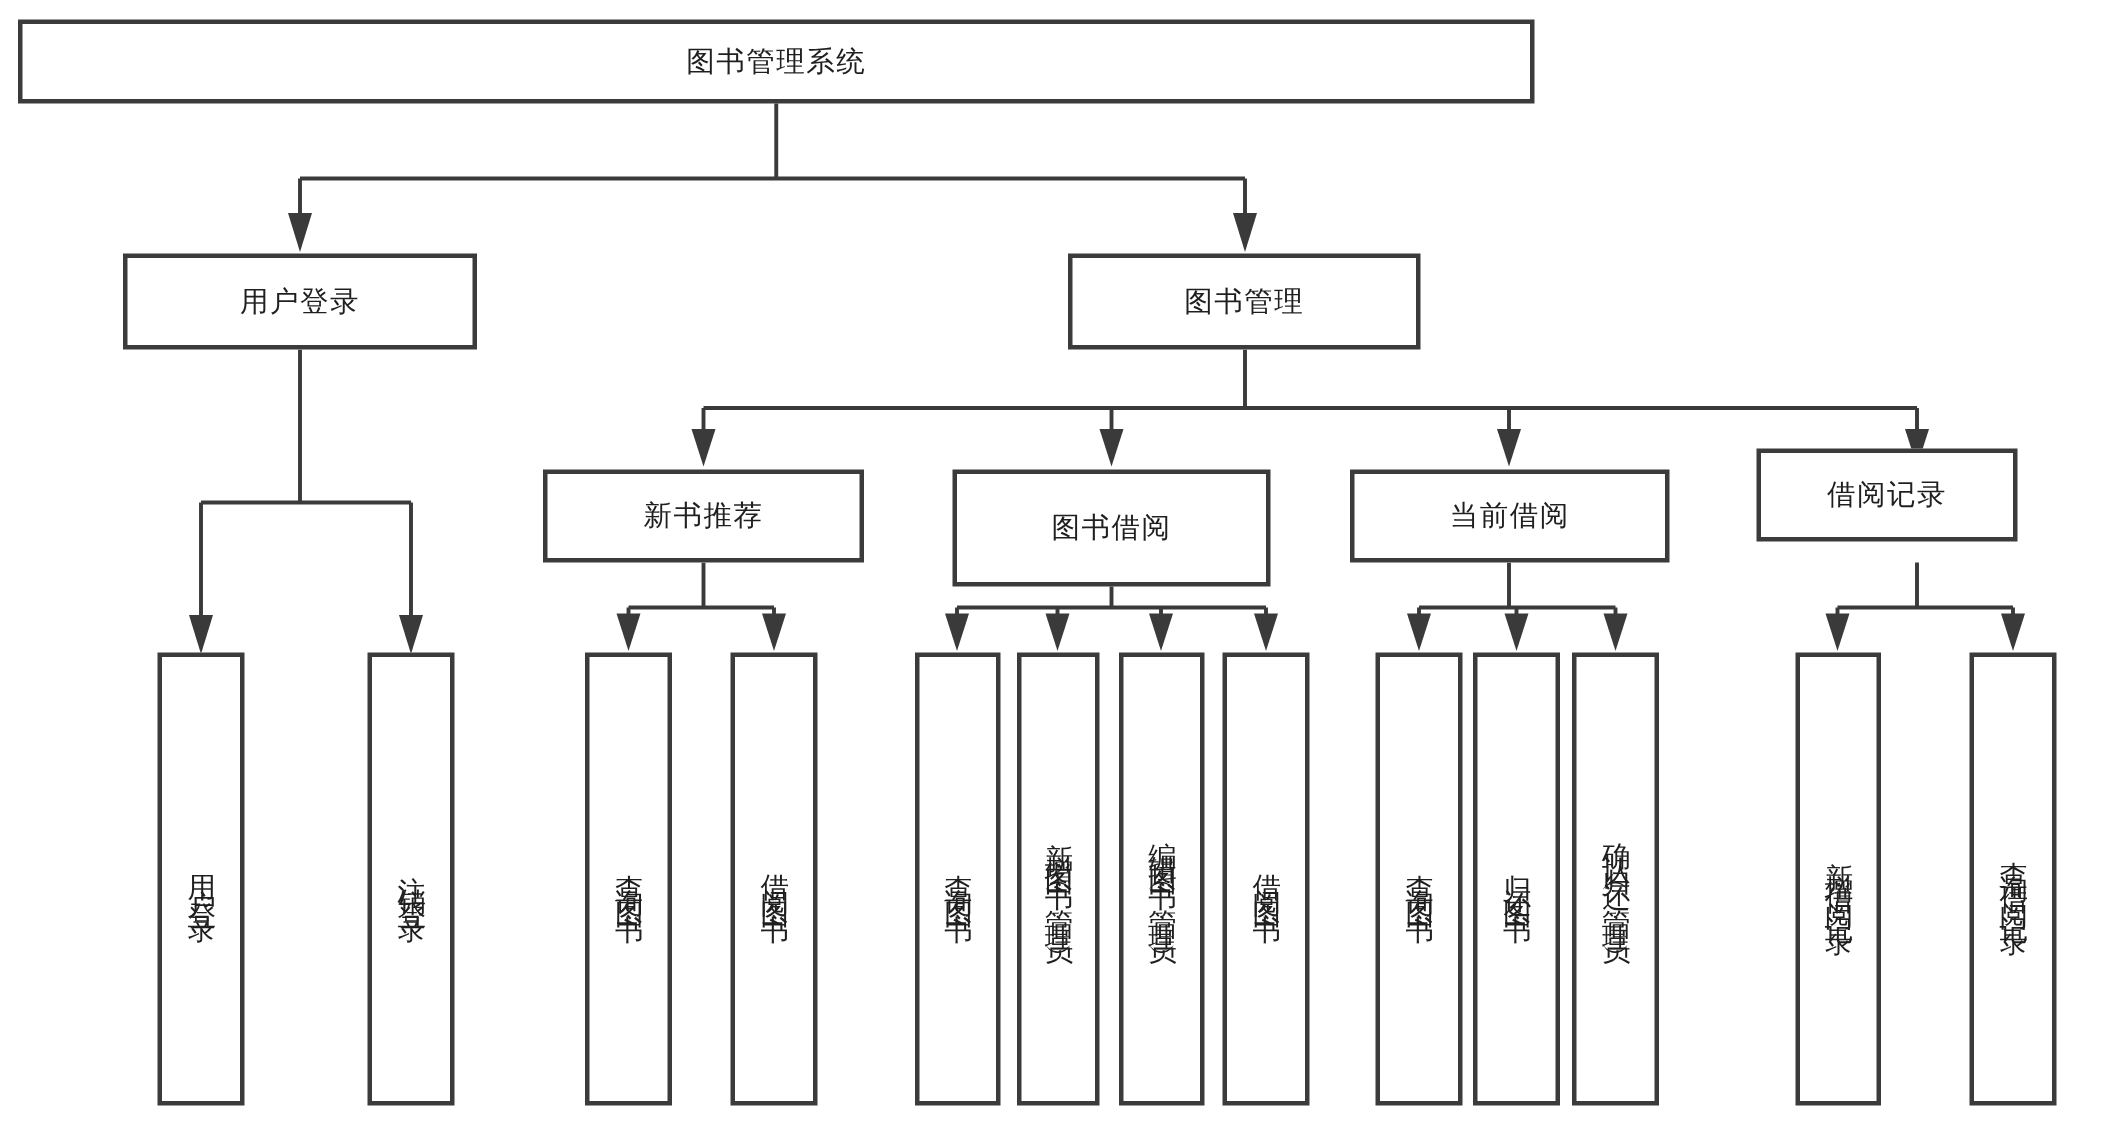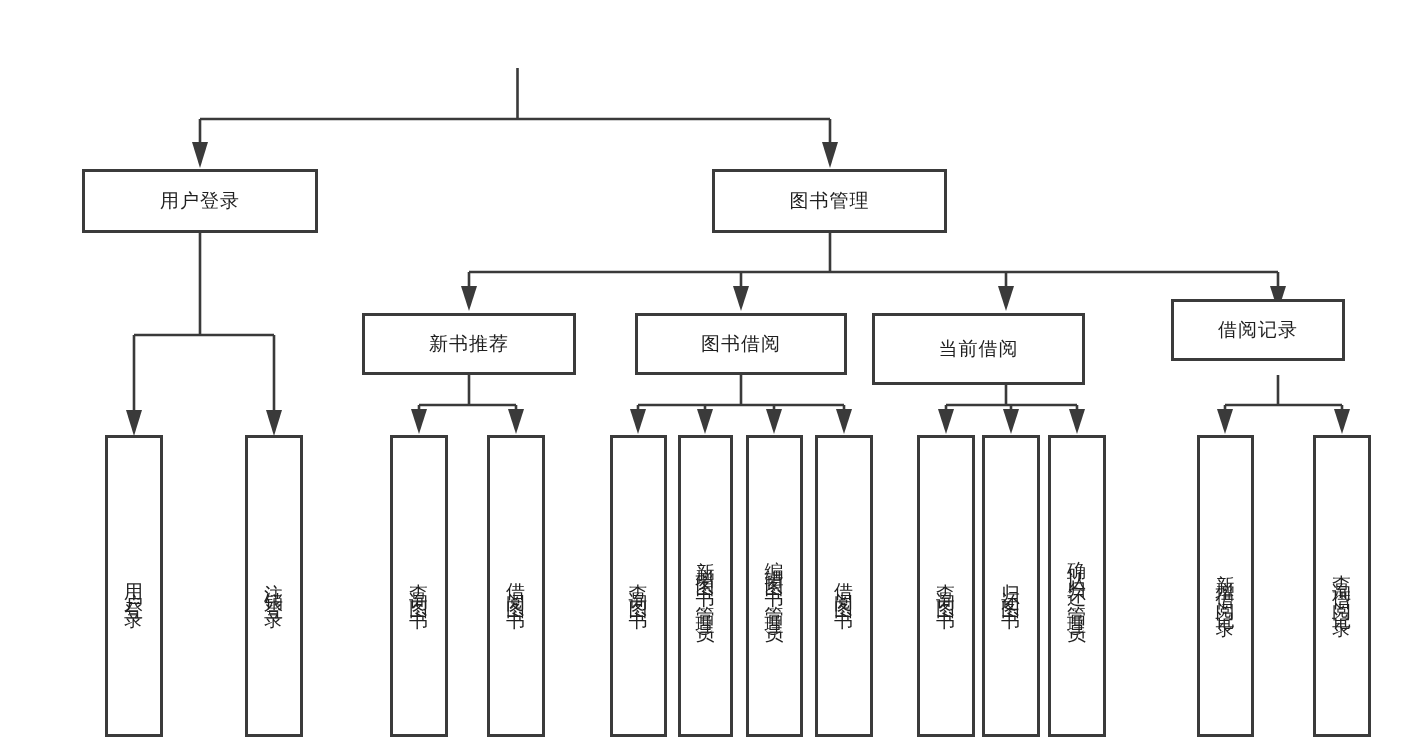--- a/index.html
+++ b/index.html
@@ -102,27 +102,28 @@
     <path d="M1006,375 V405 M946,405 H1077 M946,405 V411 M1011,405 V411 M1077,405 V411"></path>
     <polygon points="946,434 938,409 954,409"></polygon>
     <polygon points="1011,434 1003,409 1019,409"></polygon>
     <polygon points="1077,434 1069,409 1085,409"></polygon>
 
     <path d="M1278,375 V405 M1225,405 H1342 M1225,405 V411 M1342,405 V411"></path>
     <polygon points="1225,434 1217,409 1233,409"></polygon>
     <polygon points="1342,434 1334,409 1350,409"></polygon>
   </svg>
 
+  <div class="node" style="left:12px;top:13px;width:1011px;height:56px">图书管理系统</div>
 
   <div class="node" style="left:82px;top:169px;width:236px;height:64px">用户登录</div>
   <div class="node" style="left:362px;top:313px;width:214px;height:62px">新书推荐</div>
 
   <div class="node" style="left:712px;top:169px;width:235px;height:64px">图书管理</div>
-  <div class="node" style="left:635px;top:313px;width:212px;height:62px">图书借阅</div>
-  <div class="node" style="left:872px;top:313px;width:213px;height:72px">当前借阅</div>
+  <div class="node" style="left:635px;top:313px;width:212px;height:78px">图书借阅</div>
+  <div class="node" style="left:900px;top:313px;width:213px;height:62px">当前借阅</div>
   <div class="node" style="left:1171px;top:299px;width:174px;height:62px">借阅记录</div>
 
   <div class="node leaf" style="left:105px;top:435px;width:58px;height:302px">用户登录</div>
   <div class="node leaf" style="left:245px;top:435px;width:58px;height:302px">注销登录</div>
 
   <div class="node leaf" style="left:390px;top:435px;width:58px;height:302px">查询图书</div>
   <div class="node leaf" style="left:487px;top:435px;width:58px;height:302px">借阅图书</div>
 
   <div class="node leaf" style="left:610px;top:435px;width:57px;height:302px">查询图书</div>
   <div class="node leaf" style="left:678px;top:435px;width:55px;height:302px">新增图书（管理员）</div>

